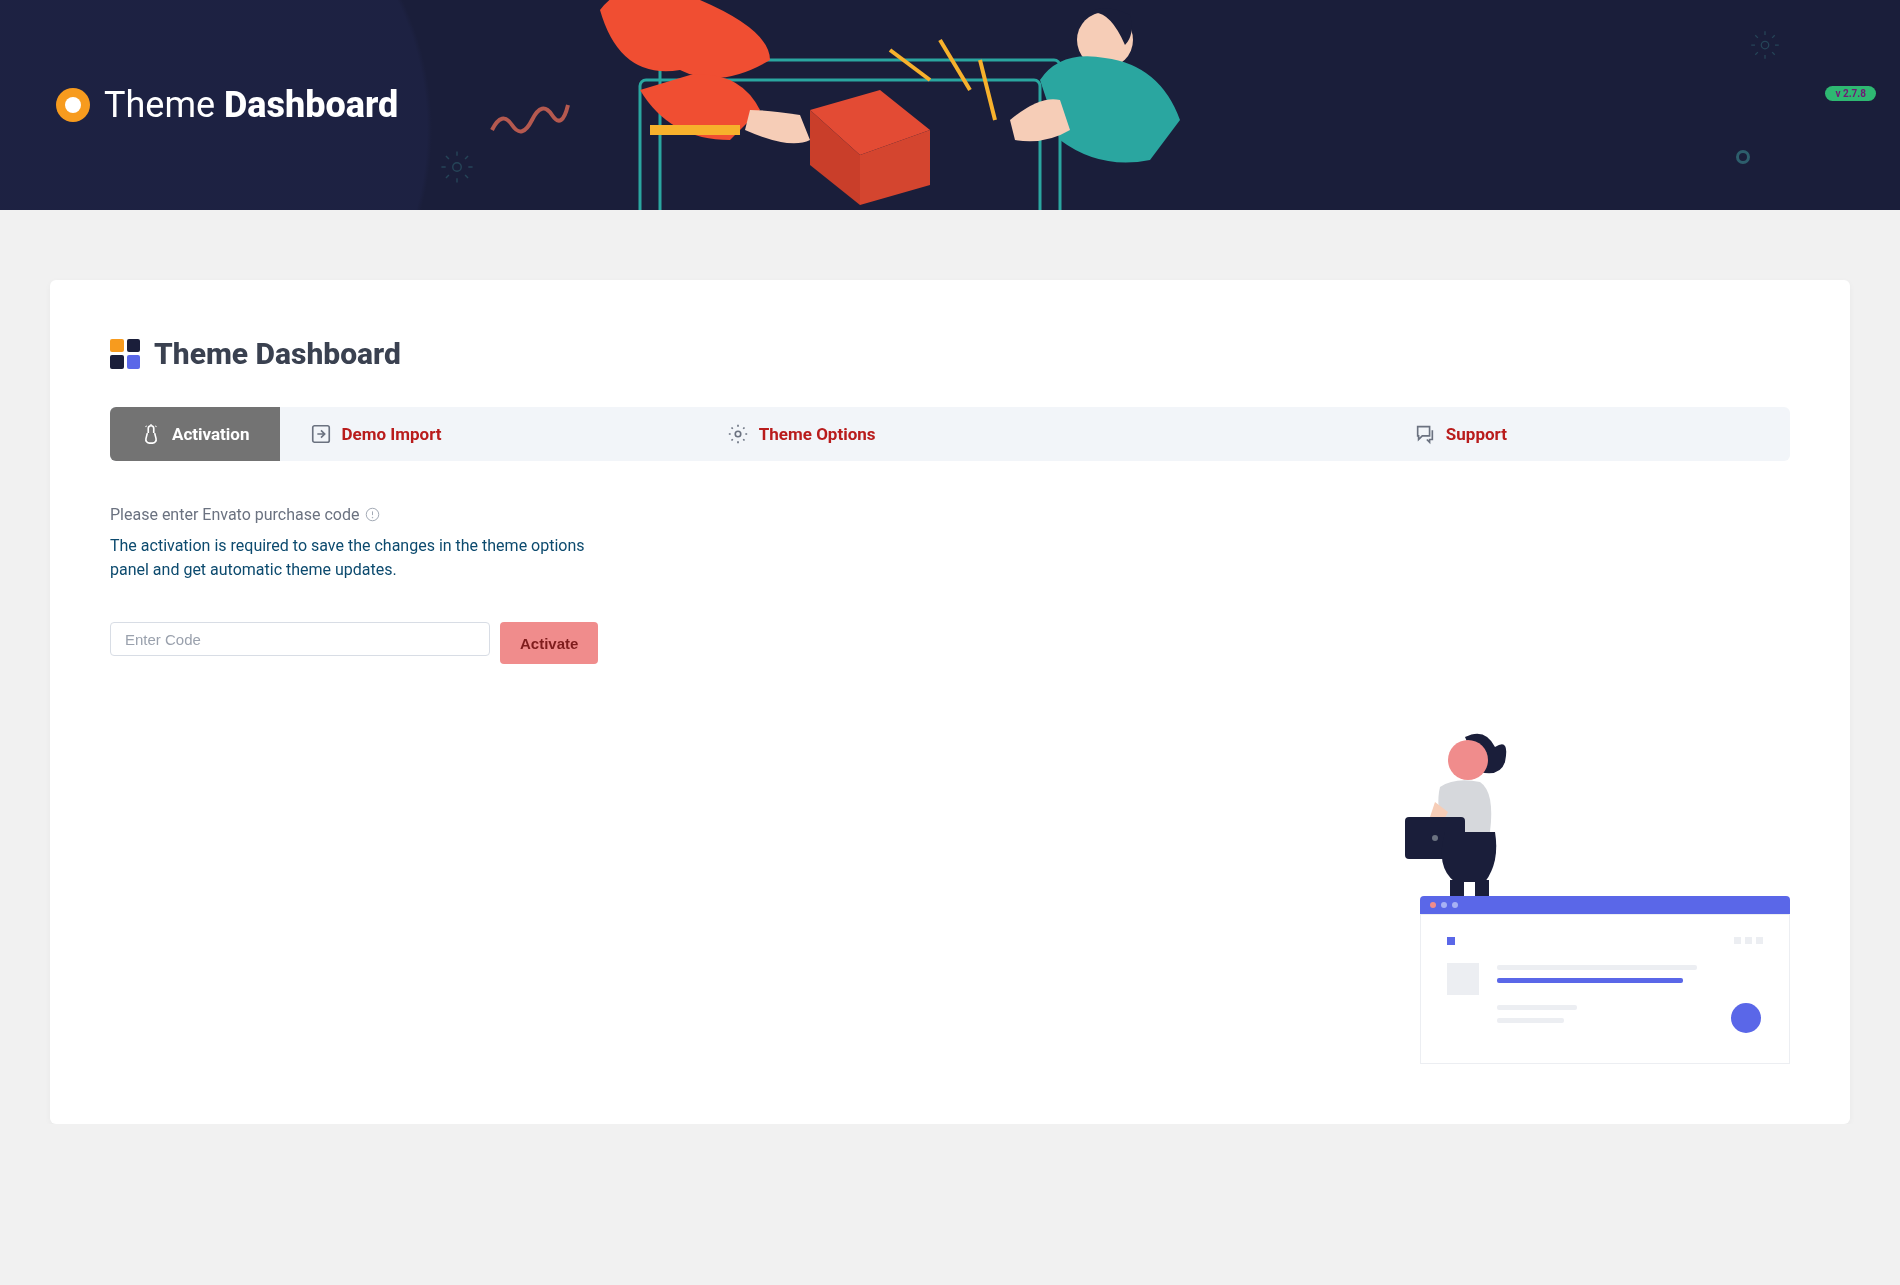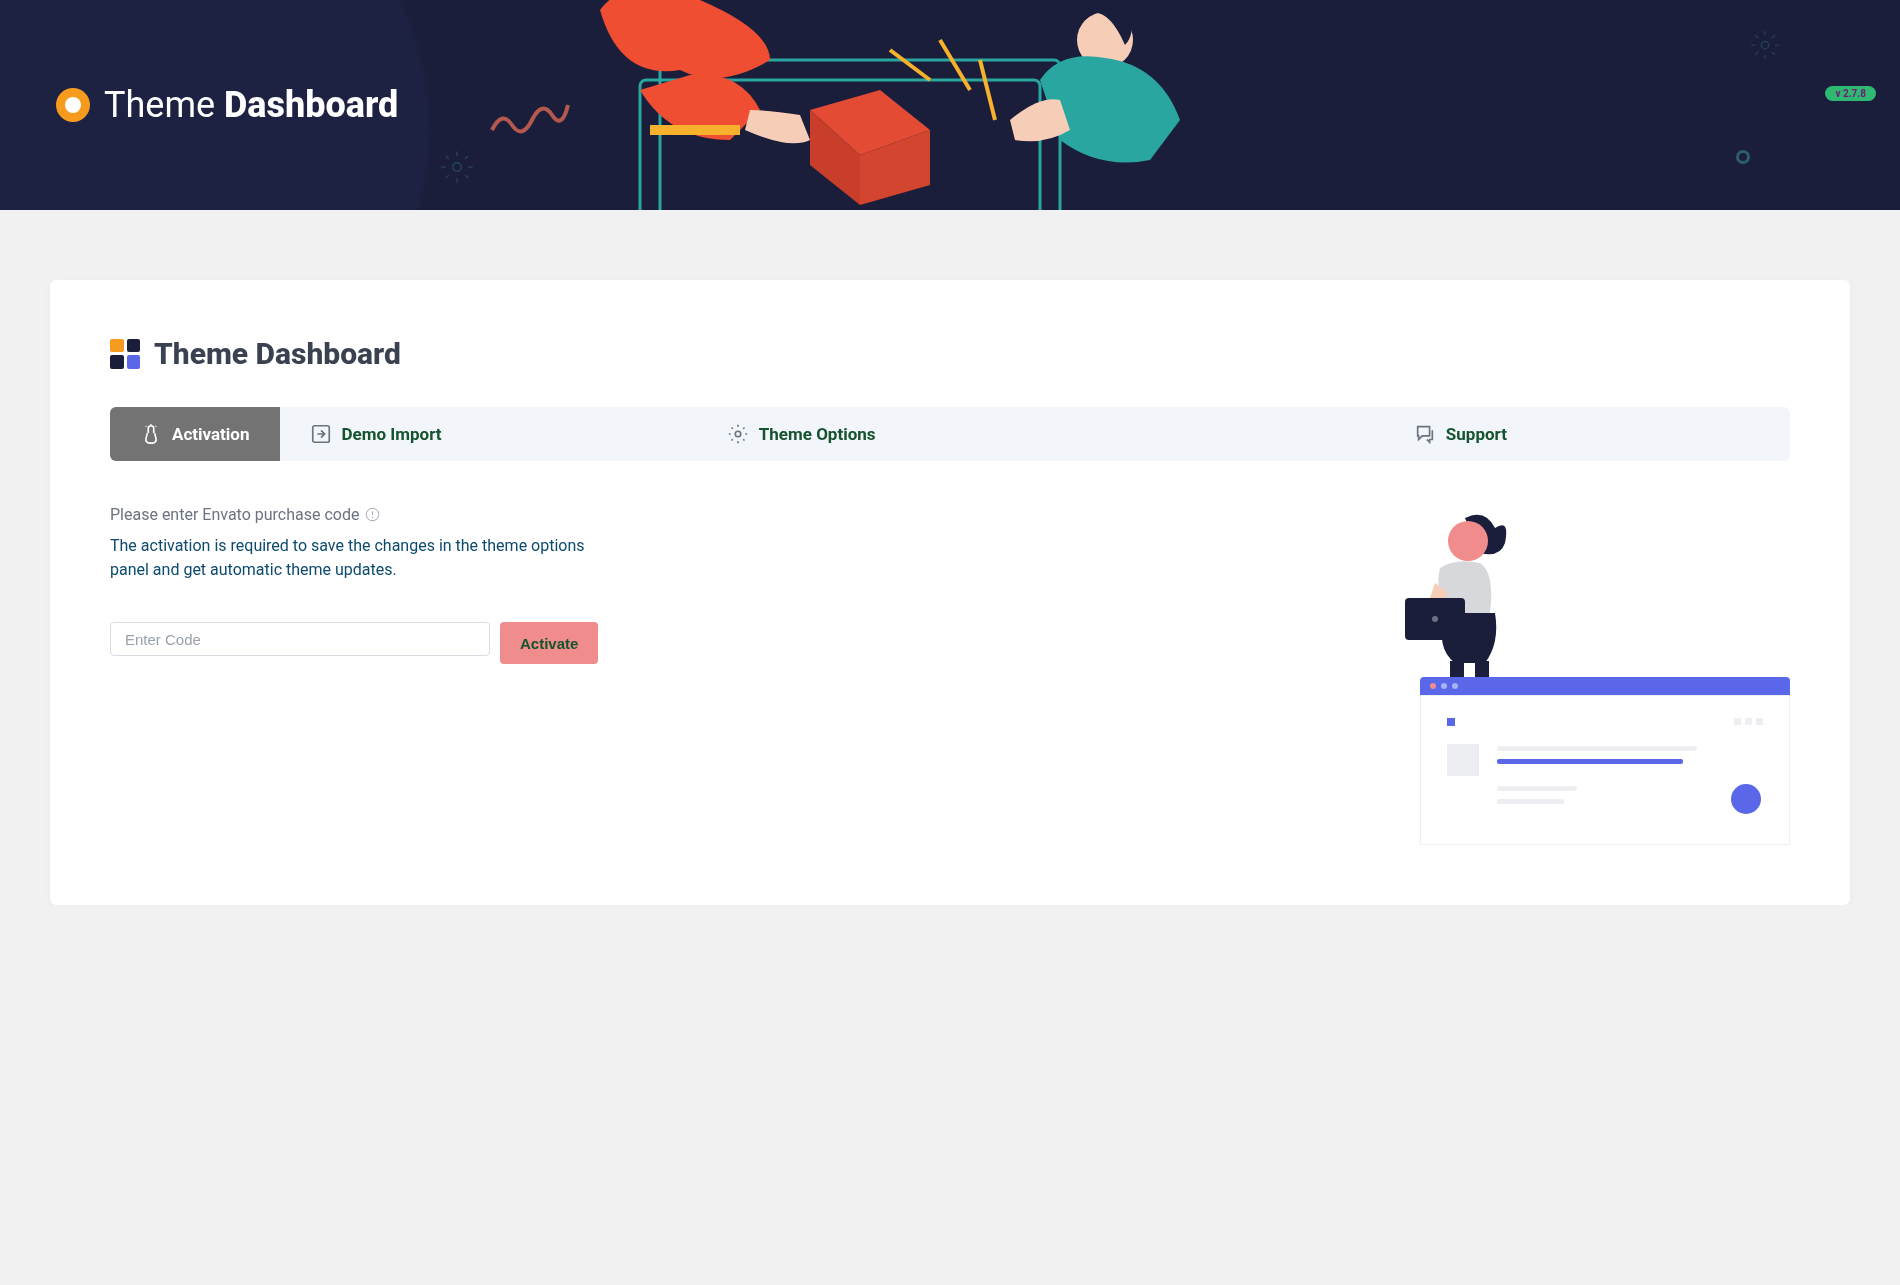--- a/index.html
+++ b/index.html
@@ -131,35 +131,36 @@
   overflow: hidden;
   margin-bottom: 44px;
 }
 .tab {
   display: flex;
   align-items: center;
   gap: 10px;
   padding: 16px 30px;
   font-size: 17px;
   font-weight: 700;
-  color: #14532d;
+  color: #b91c1c;
   cursor: pointer;
   flex: 0 0 auto;
 }
 .tab:nth-child(3),.tab:nth-child(4),.tab:nth-child(5),.tab:nth-child(6){ flex: 1; justify-content: center; }
 .tab.active {
   background: #737373;
   color: #fff;
 }
 .tab svg { width: 22px; height: 22px; stroke: #6b7280; fill: none; stroke-width: 1.8; }
 .tab.active svg { stroke: #fff; }
 
 .content {
   display: flex;
   gap: 60px;
+  flex-direction: column;
 }
 .content-left { flex: 0 0 48%; }
 .prompt-line {
   color: #6b7280;
   font-size: 16px;
   display: flex;
   align-items: center;
   gap: 6px;
   margin-bottom: 10px;
 }
@@ -177,21 +178,21 @@
   height: 34px;
   border: 1px solid #d8dde5;
   border-radius: 4px;
   padding: 0 14px;
   font-size: 15px;
   color: #333;
 }
 .code-input::placeholder { color: #9aa1ad; }
 .activate-btn {
   background: #f08c8c;
-  color: #14532d;
+  color: #7f1d1d;
   border: none;
   border-radius: 4px;
   padding: 0 20px;
   height: 42px;
   font-size: 15px;
   font-weight: 600;
   cursor: pointer;
 }
 .content-right {
   flex: 1;

